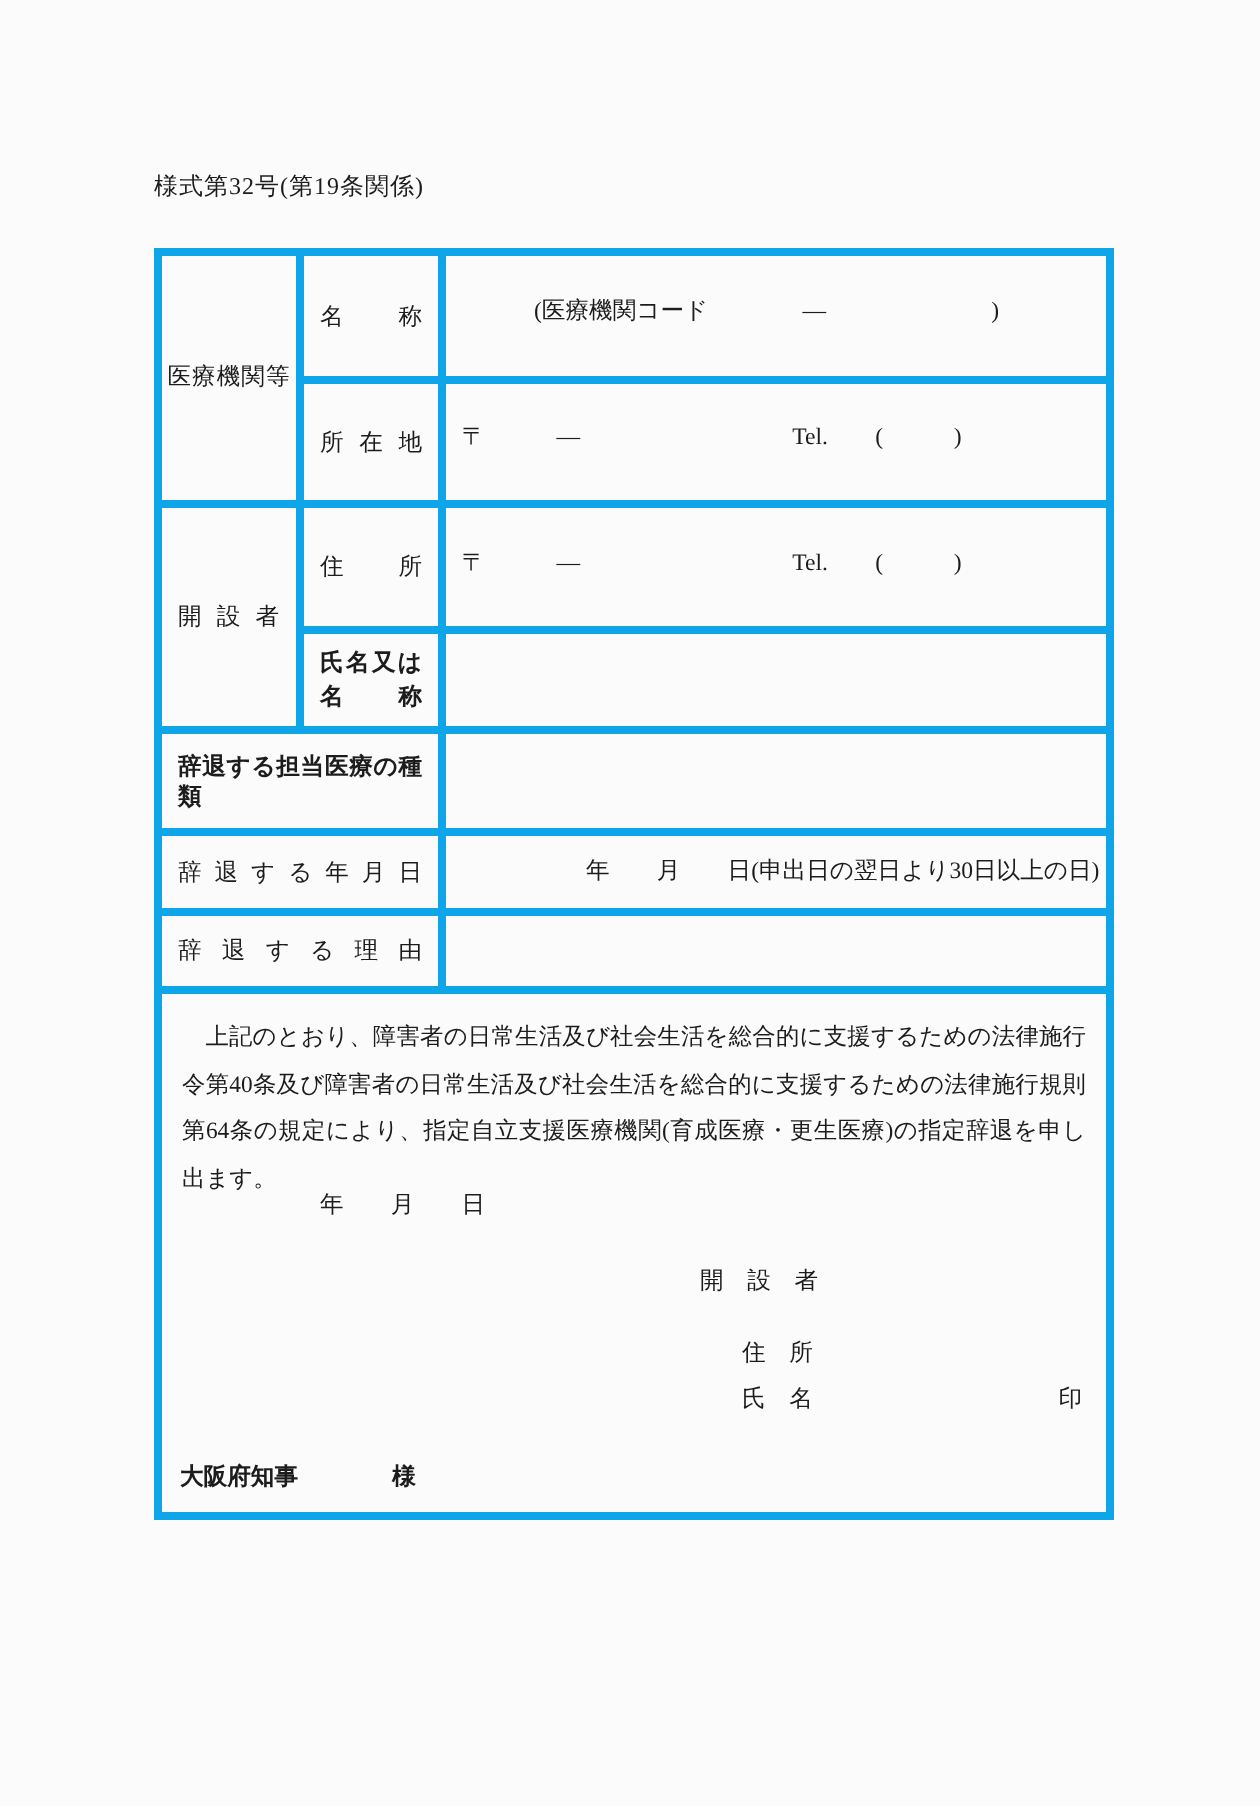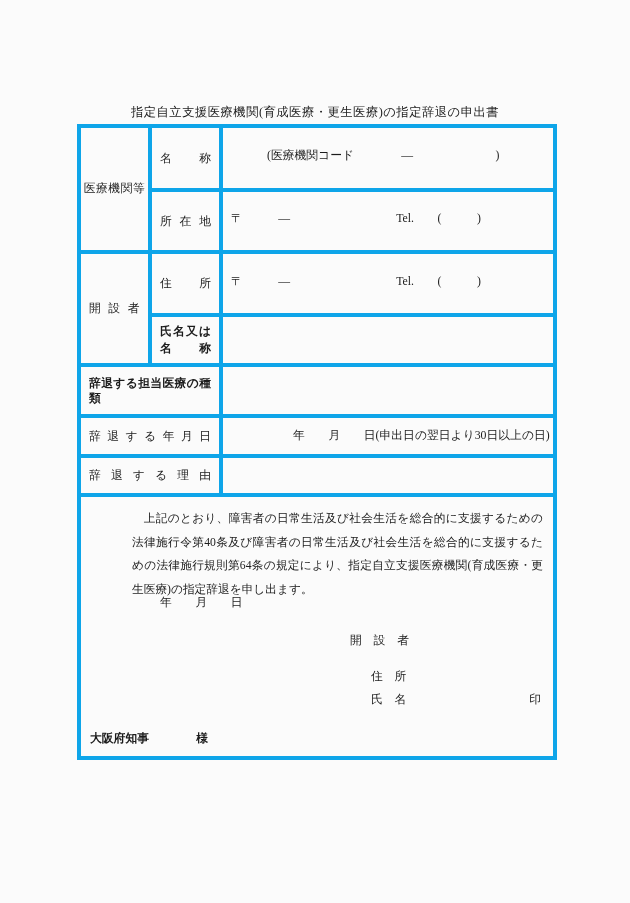--- a/index.html
+++ b/index.html
@@ -52,36 +52,36 @@
   td.vbottom { vertical-align:bottom; }
   .pre { white-space:pre; }
   .placeholder-line { padding:0 0 4px 8px; }
   .code-line { padding:0 0 4px 44px; }
   .date-line-cell { padding-left:70px; white-space:pre; }
 
   td.decl { position:relative; vertical-align:top; }
   .decl-par {
     position:absolute; top:10px; left:10px; right:10px;
     font-size:11.7px; line-height:23.6px;
-    text-align:justify; text-indent:1em;margin-left:41px;
+    text-align:justify; text-indent:1em;
   }
   .decl-date { position:absolute; top:98px; left:79px; white-space:pre; }
   .decl-opener { position:absolute; top:136px; left:269px; white-space:pre; }
   .decl-address { position:absolute; top:172px; left:290px; white-space:pre; }
   .decl-name-row { position:absolute; top:195px; left:0; right:0; height:16px; }
   .decl-name { position:absolute; left:290px; white-space:pre; }
   .decl-seal { position:absolute; right:12px; top:0; }
   .decl-addressee { position:absolute; top:234px; left:9px; white-space:pre;font-weight:bold; }
 </style>
 </head>
 <body>
 
 <div class="page">
 
-  <div class="form-title">指定自立支援医療機関(育成医療・更生医療)の指定辞退の申出書</div>
+  <div class="form-number">様式第32号(第19条関係)</div>
 
   <table class="form">
     <colgroup>
         <col class="c1">
         <col class="c2">
         <col class="c3">
       </colgroup>
 
     <tbody>
         <tr class="r1">

